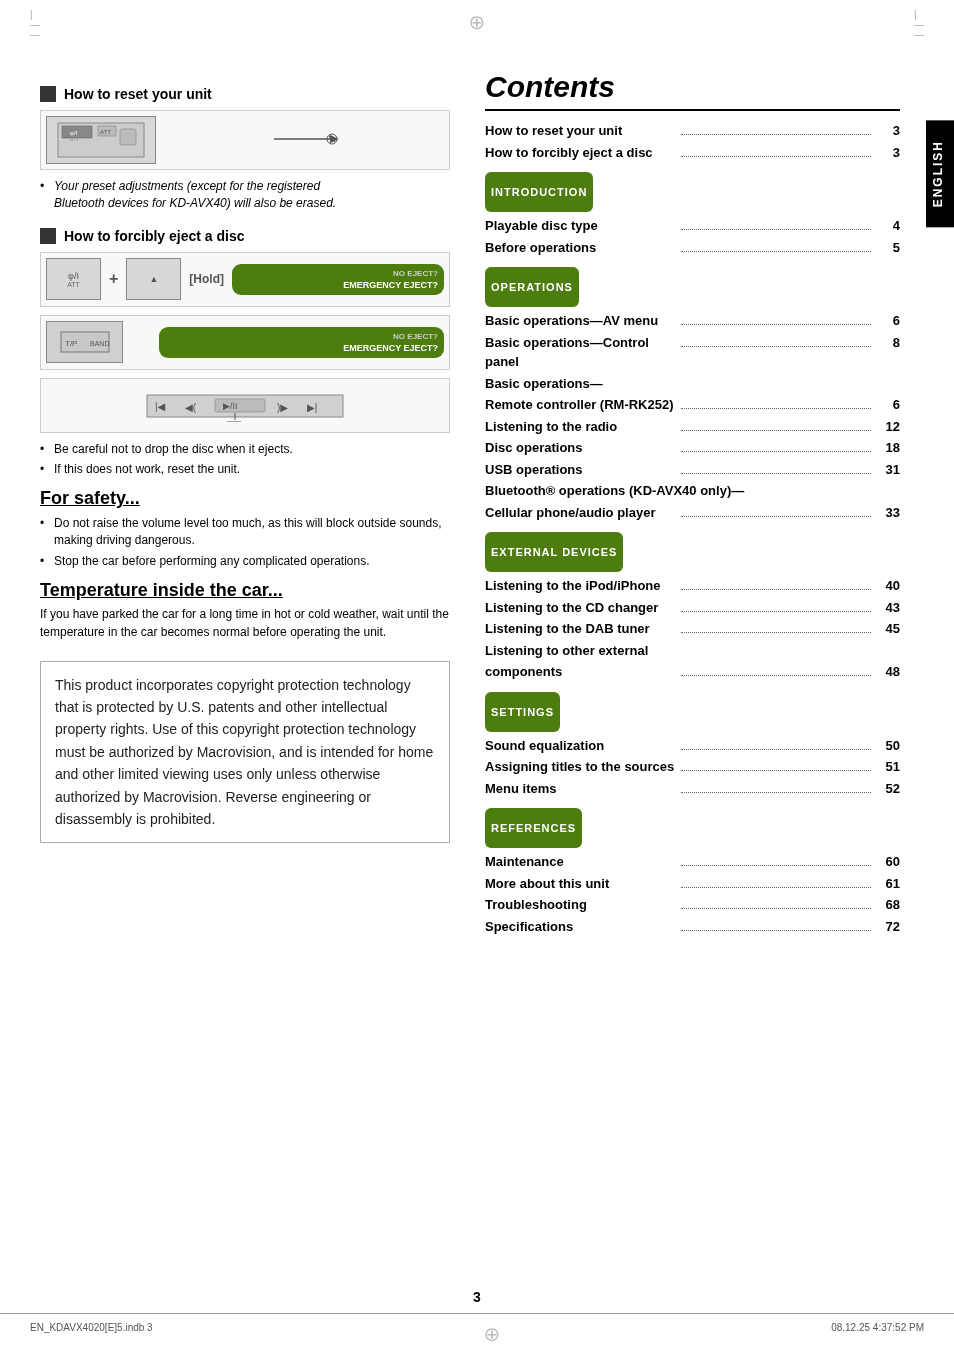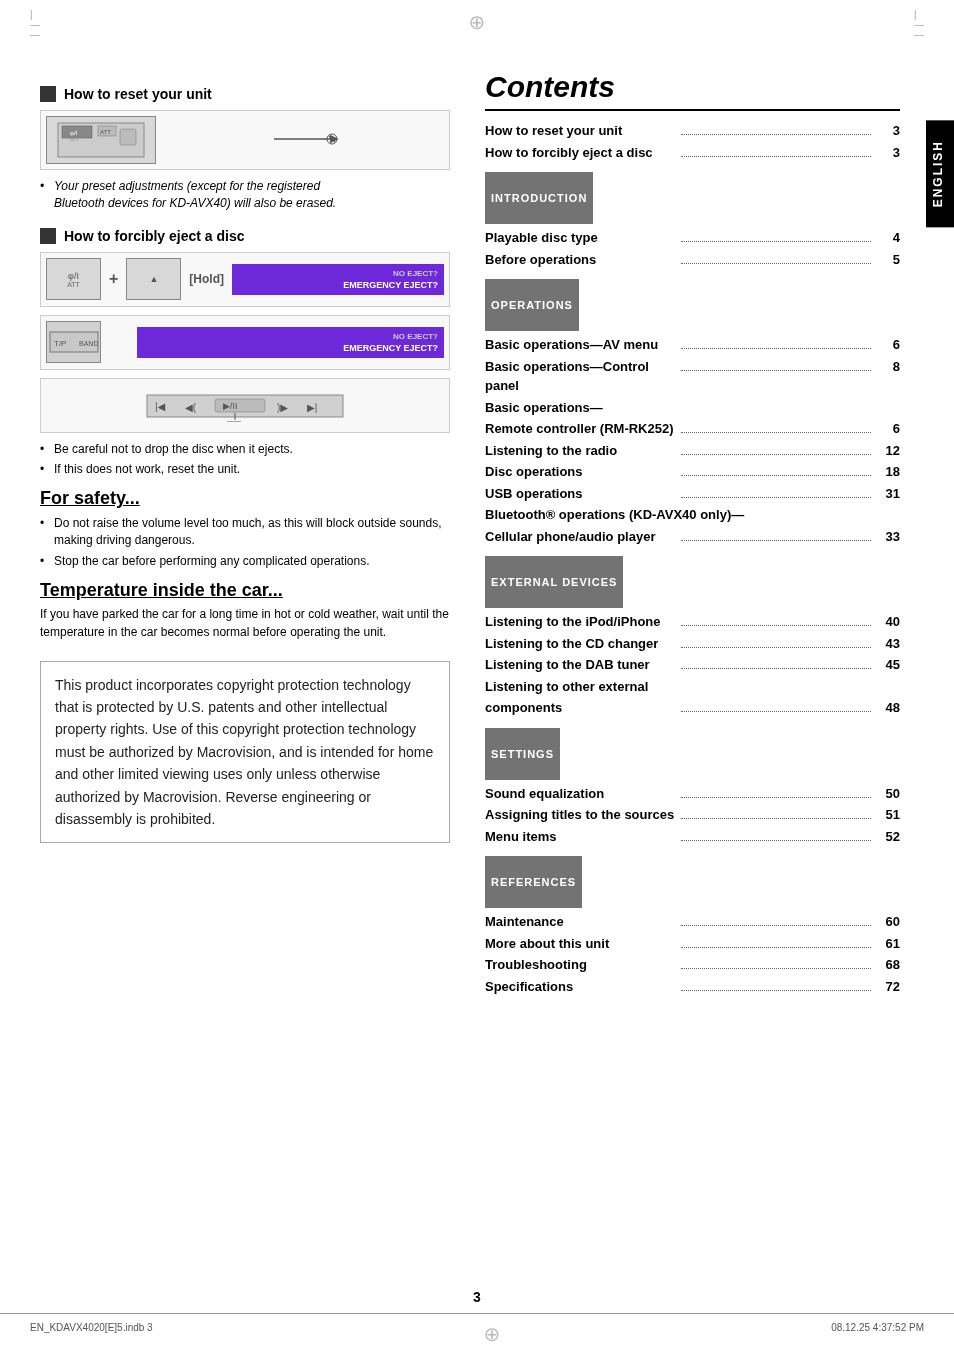--- a/index.html
+++ b/index.html
@@ -188,28 +188,29 @@
       font-weight: bold;
       min-width: 25px;
       text-align: right;
     }
 
     .toc-bold .toc-title {
       font-weight: bold;
     }
 
     .toc-section-label {
-      background: #737373;
+      background: #4d7c0f;
       color: #fff;
       font-size: 11px;
       font-weight: bold;
-      padding: 20px 6px;
+      padding: 14px 6px;
       margin: 8px 0 4px 0;
       display: inline-block;
       letter-spacing: 1px;
+      border-radius: 6px;
     }
 
     
     .bottom-bar {
       border-top: 1px solid #999;
       display: flex;
       justify-content: space-between;
       align-items: flex-start;
       padding: 8px 30px;
       font-size: 10px;
@@ -230,26 +231,27 @@
       text-align: center;
       font-weight: bold;
     }
 
     .plus-sign {
       font-size: 16px;
       font-weight: bold;
     }
 
     .eject-box {
-      background: #6d28d9;
+      background: #4d7c0f;
       color: #fff;
       font-size: 9px;
       padding: 3px 6px;
       font-weight: bold;
       line-height: 1.4;
+      border-radius: 9px;
     }
 
     
     .crosshair {
       font-size: 20px;
       color: #bbb;
     }
   </style>
 </head>
 <body>
@@ -326,21 +328,21 @@
             <div class="eject-box">
               <span style="color:#ccc;font-size:8px;">NO EJECT?</span><br>
               <span style="font-size:9px;font-weight:bold;">EMERGENCY EJECT?</span>
             </div>
           </div>
         </div>
       </div>
 
       <div class="device-diagram">
         <div style="display:flex;align-items:center;gap:8px;width:100%;">
-          <div style="width:55px;height:42px;background:#d0d0d0;border:1px solid #888;display:flex;align-items:center;justify-content:center;font-size:9px;flex-shrink:0;">
+          <div style="width:77px;height:42px;background:#d0d0d0;border:1px solid #888;display:flex;align-items:center;justify-content:center;font-size:9px;flex-shrink:0;">
             <svg width="50" height="36">
               <rect x="1" y="8" width="48" height="20" fill="#c8c8c8" stroke="#777" stroke-width="1"></rect>
               <text x="5" y="22" font-size="8" fill="#555">T/P</text>
               <text x="30" y="22" font-size="7" fill="#555">BAND</text>
             </svg>
           </div>
           <div style="width:20px;"></div>
           <div style="flex:1;text-align:right;">
             <div class="eject-box">
               <span style="color:#ccc;font-size:8px;">NO EJECT?</span><br>

